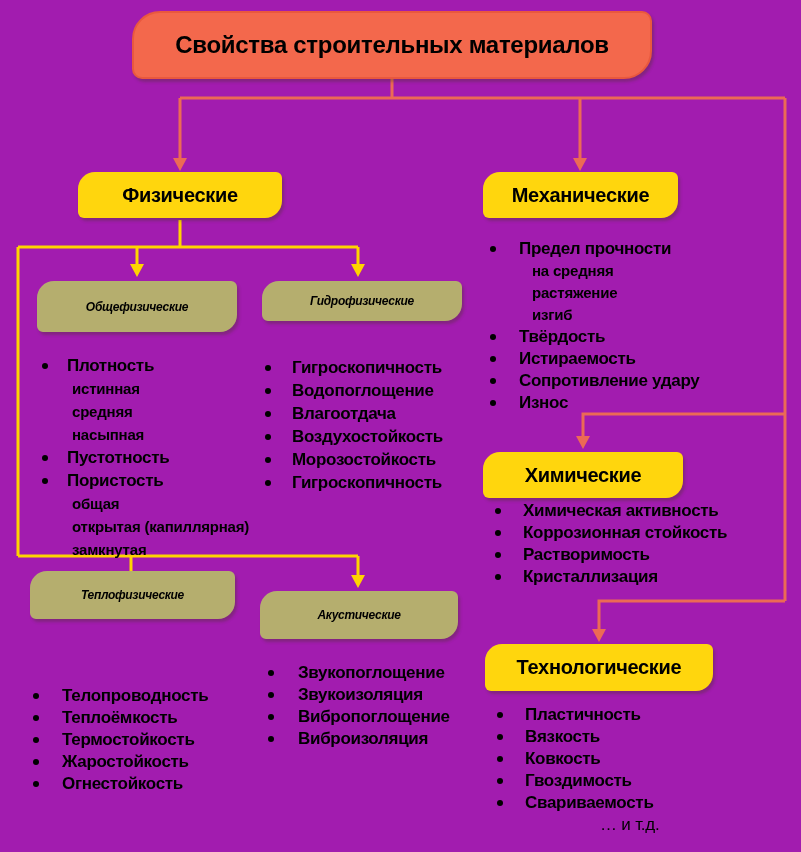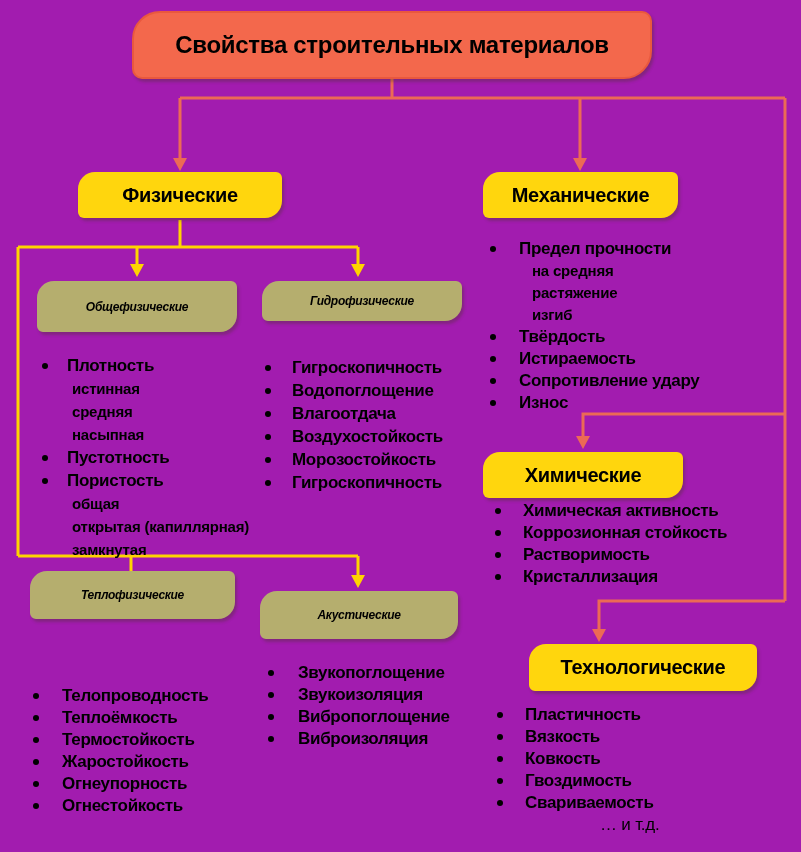--- a/index.html
+++ b/index.html
@@ -122,21 +122,21 @@
   </div>
 
   <div class="box olive-box" style="left:30px;top:571px;width:205px;height:48px;">
     <span>Теплофизические</span>
   </div>
 
   <div class="box olive-box" style="left:260px;top:591px;width:198px;height:48px;">
     <span>Акустические</span>
   </div>
 
-  <div class="box yellow-box" style="left:485px;top:644px;width:228px;height:47px;margin-left:44px;">
+  <div class="box yellow-box" style="left:485px;top:644px;width:228px;height:47px;">
     <span>Технологические</span>
   </div>
 
   <div class="list" style="left:42px;top:354px;--lh:23px;--gap:19px;--sub:30px;">
       <div class="li">
         <span class="bullet"></span>
         <span class="li-text">Плотность</span>
       </div>
       <div class="sub">истинная</div>
       <div class="sub">средняя</div>
@@ -238,24 +238,20 @@
       <div class="li">
         <span class="bullet"></span>
         <span class="li-text">Термостойкость</span>
       </div>
       <div class="li">
         <span class="bullet"></span>
         <span class="li-text">Жаростойкость</span>
       </div>
       <div class="li">
         <span class="bullet"></span>
-        <span class="li-text">Огнеупорность</span>
-      </div>
-      <div class="li">
-        <span class="bullet"></span>
         <span class="li-text">Огнестойкость</span>
       </div>
     </div>
 
   <div class="list" style="left:268px;top:662px;--lh:22px;--gap:24px;--sub:34px;">
       <div class="li">
         <span class="bullet"></span>
         <span class="li-text">Звукопоглощение</span>
       </div>
       <div class="li">

